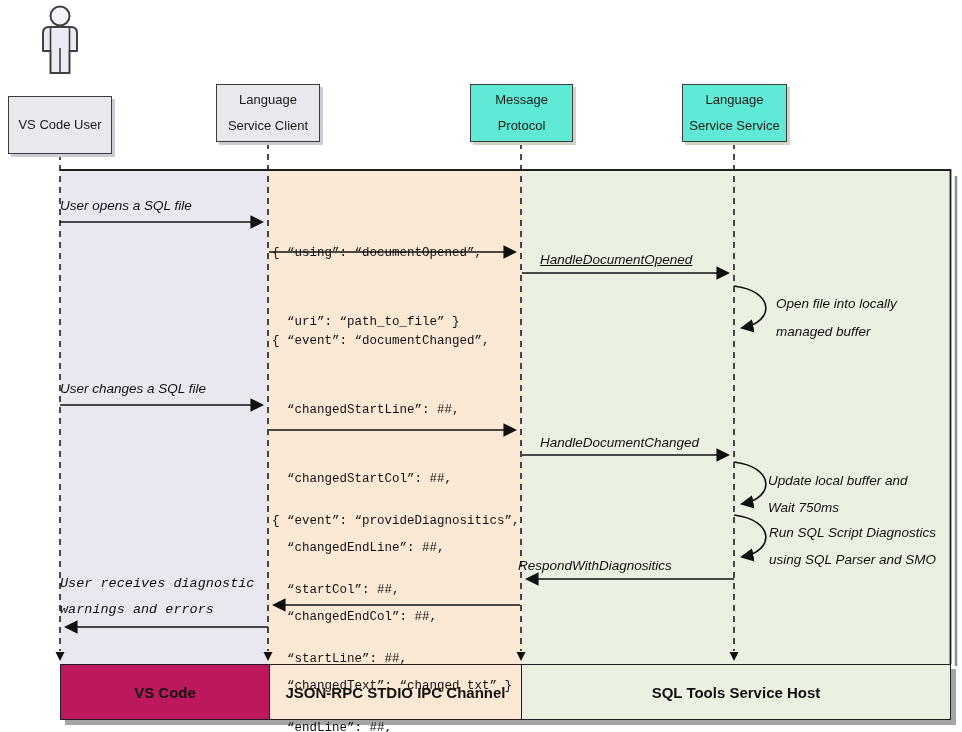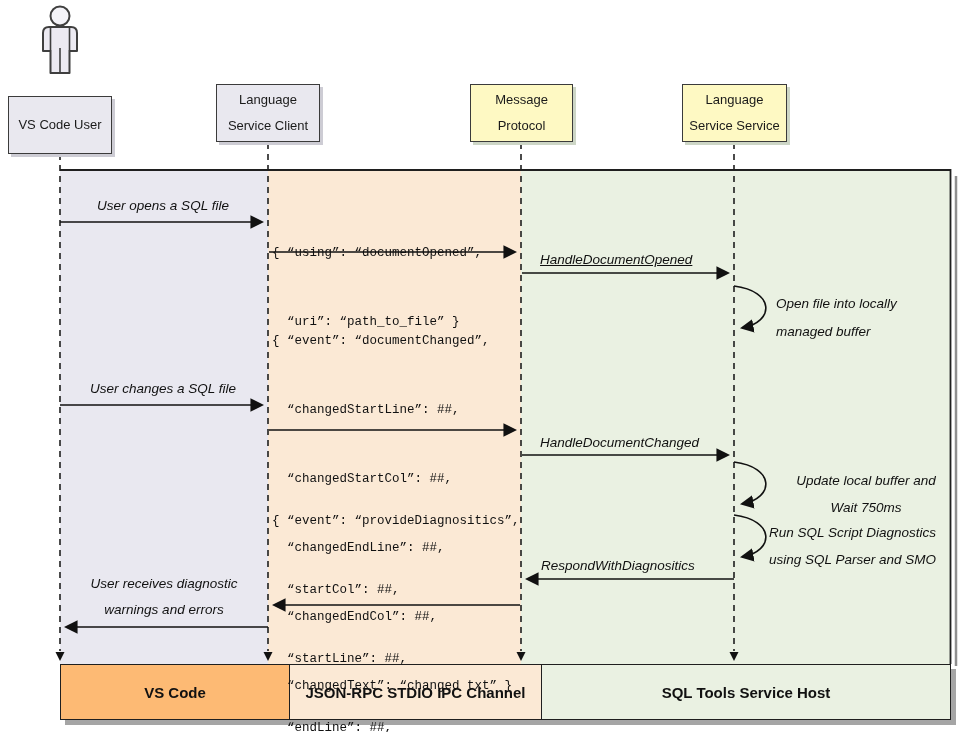--- a/index.html
+++ b/index.html
@@ -11,60 +11,60 @@
   .band-vscode{left:60px;width:208px;background:#e9e8f0;}
   .band-jsonrpc{left:268px;width:253px;background:#fbe9d5;}
   .band-host{left:521px;width:430px;background:#eaf1e2;}
 
   .hbox{
     position:absolute;top:84px;height:58px;background:#e9e8ef;
     border:1.6px solid #3b3b3b;box-shadow:3px 3px 0 #cdccd4;
     display:flex;flex-direction:column;align-items:center;justify-content:center;
     font-size:13px;line-height:26px;text-align:center;z-index:3;box-sizing:border-box;
   }
-  .hbox.green{background:#fef9c3;box-shadow:3px 3px 0 #cdd6c6;}
+  .hbox.green{background:#5eead4;box-shadow:3px 3px 0 #cdd6c6;}
   .hbox-user{left:8px;width:104px;margin-top:12px;}
   .hbox-client{left:216px;width:104px;}
   .hbox-protocol{left:470px;width:103px;}
   .hbox-server{left:682px;width:105px;}
 
   .svg-overlay{position:absolute;left:0;top:0;z-index:2;}
 
   .lbl{
     position:absolute;z-index:4;font-style:italic;font-size:13.5px;color:#111;
     white-space:nowrap;
   }
-  .lbl.center{text-align:center;white-space:normal;}
+  .lbl.center{white-space:normal;}
   .code{
     position:absolute;z-index:4;font-family:"Liberation Mono","DejaVu Sans Mono",monospace;
     font-size:12.5px;line-height:23px;color:#111;white-space:pre;
   }
   .lbl-open{left:60px;width:206px;top:198px;}
   .lbl-change{left:60px;width:206px;top:381px;}
-  .lbl-receive{left:60px;width:208px;top:571px;line-height:26px;}
+  .lbl-receive{left:60px;width:208px;top:571px;line-height:26px;font-family:Liberation Mono, monospace;}
   .lbl-hdo{left:540px;top:252px;text-decoration:underline;}
   .lbl-hdc{left:540px;top:435px;}
-  .lbl-rwd{left:541px;top:558px;}
+  .lbl-rwd{left:518px;top:558px;}
   .note-open{left:776px;top:290px;line-height:28px;}
   .note-update{left:768px;width:196px;top:467px;line-height:27px;}
   .note-run{left:769px;top:519px;line-height:27px;}
   .code-opened{left:272px;top:196px;}
   .code-changed{left:272px;top:284px;}
   .code-diag{left:272px;top:464px;}
 
   .footer-row{
     position:absolute;left:60px;top:664px;width:891px;height:56px;z-index:3;
     display:flex;box-shadow:5px 5px 0 #a5a5a5;box-sizing:border-box;
     border:1.8px solid #1f1f1f;
   }
   .bbox{
     display:flex;align-items:center;justify-content:center;
     font-weight:bold;font-size:15px;color:#111;box-sizing:border-box;
   }
-  .bbox-vscode{width:228px;background:#fdba74;}
+  .bbox-vscode{width:208px;background:#be185d;}
   .bbox-jsonrpc{width:253px;background:#fbe9d5;border-left:1.8px solid #1f1f1f;border-right:1.8px solid #1f1f1f;}
   .bbox-host{flex:1;background:#eaf1e2;}
 
   .actor-icon{position:absolute;left:30px;top:4px;z-index:3;}
 </style>
 </head>
 <body>
 
 <div class="stage">
 

